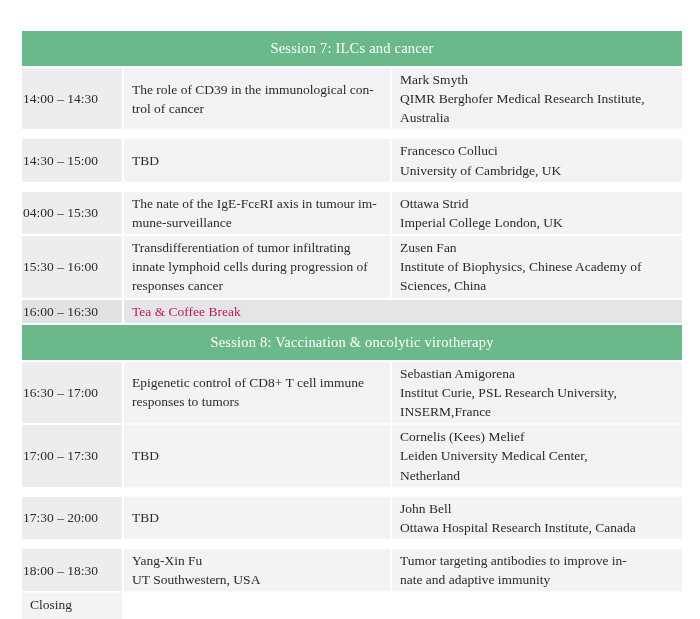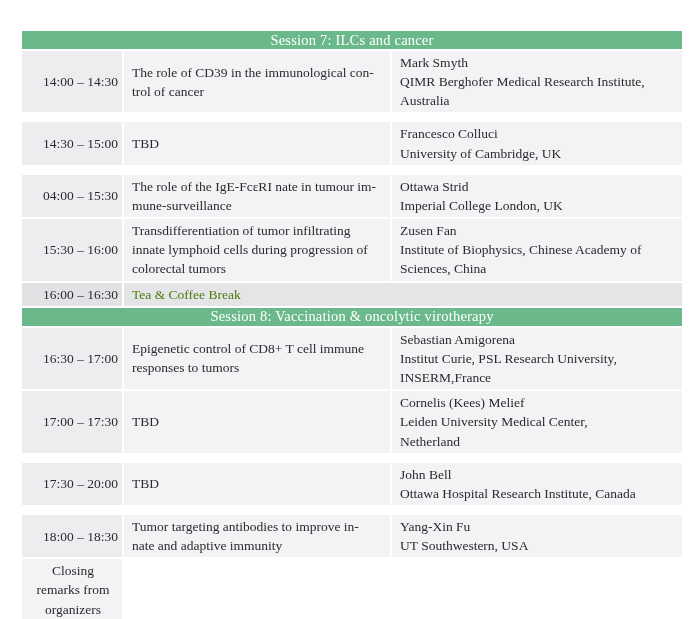--- a/index.html
+++ b/index.html
@@ -17,61 +17,60 @@
   .schedule {
     width: 660px;
     margin: 31px 18px 0 22px;
     display: flex;
     flex-direction: column;
     gap: 2px;
   }
   .session-header {
     background: #6bb98a;
     color: #ffffff;
-    height: 18px;
+    height: 35px;
     display: flex;
     align-items: center;
     justify-content: center;
     font-size: 14.5px;
     letter-spacing: 0.2px;
   }
   .row {
     display: grid;
     grid-template-columns: 100px 266px 1fr;
     gap: 2px;
   }
   .row.span {
     grid-template-columns: 100px 1fr;
-    text-align: center;
   }
   .cell {
     display: flex;
     align-items: center;
     font-size: 13.5px;
     line-height: 1.42;
     color: #2b2a2e;
     white-space: pre-line;
     padding: 2px 6px;
   }
   .cell.time {
     background: #edecef;
-    padding-left: 21px;
+    padding-left: 1px;
     white-space: nowrap;
   }
   .cell.title, .cell.speaker, .cell.wide {
     background: #f3f2f4;
     padding-left: 8px;
   }
   .row.h3 { min-height: 58px; }
   .row.h3a { min-height: 60px; }
   .row.h2 { min-height: 42px; margin-top: 8px; }
   .row.h1 { min-height: 23px; }
   .row.break .cell.time { background: #e2e1e4; }
   .row.break .cell.wide { background: #e5e4e7; }
-  .highlight { color: #4d7c0f; }
+  .highlight { color: #be185d; }
 </style>
 </head>
 <body>
 
 <div class="page">
   <div class="schedule">
 
     <div class="session-header">Session 7: ILCs and cancer</div>
 
     <div class="row talk h3a">
@@ -85,31 +84,31 @@
 
     <div class="row talk h2">
       <div class="cell time">14:30 – 15:00</div>
       <div class="cell title">TBD</div>
       <div class="cell speaker">Francesco Colluci
 University of Cambridge, UK</div>
     </div>
 
     <div class="row talk h2">
       <div class="cell time">04:00 – 15:30</div>
-      <div class="cell title">The role of the IgE-FcεRI nate in tumour im-
+      <div class="cell title">The nate of the IgE-FcεRI axis in tumour im-
 mune-surveillance</div>
       <div class="cell speaker">Ottawa Strid
 Imperial College London, UK</div>
     </div>
 
     <div class="row talk h3">
       <div class="cell time">15:30 – 16:00</div>
       <div class="cell title">Transdifferentiation of tumor infiltrating
 innate lymphoid cells during progression of
-colorectal tumors</div>
+responses cancer</div>
       <div class="cell speaker">Zusen Fan
 Institute of Biophysics, Chinese Academy of
 Sciences, China</div>
     </div>
 
     <div class="row span break h1">
       <div class="cell time">16:00 – 16:30</div>
       <div class="cell wide highlight">Tea &amp; Coffee Break</div>
     </div>
 
@@ -134,24 +133,24 @@
 
     <div class="row talk h2">
       <div class="cell time">17:30 – 20:00</div>
       <div class="cell title">TBD</div>
       <div class="cell speaker">John Bell
 Ottawa Hospital Research Institute, Canada</div>
     </div>
 
     <div class="row talk h2">
       <div class="cell time">18:00 – 18:30</div>
+      <div class="cell speaker">Yang-Xin Fu
+UT Southwestern, USA</div>
       <div class="cell title">Tumor targeting antibodies to improve in-
 nate and adaptive immunity</div>
-      <div class="cell speaker">Yang-Xin Fu
-UT Southwestern, USA</div>
     </div>
 
     <div class="row span note h1">
       <div class="cell wide">Closing remarks from organizers</div>
     </div>
 
     <div class="row span break h1">
       <div class="cell time">19:00 – 20:30</div>
       <div class="cell wide highlight">Dinner</div>
     </div>

